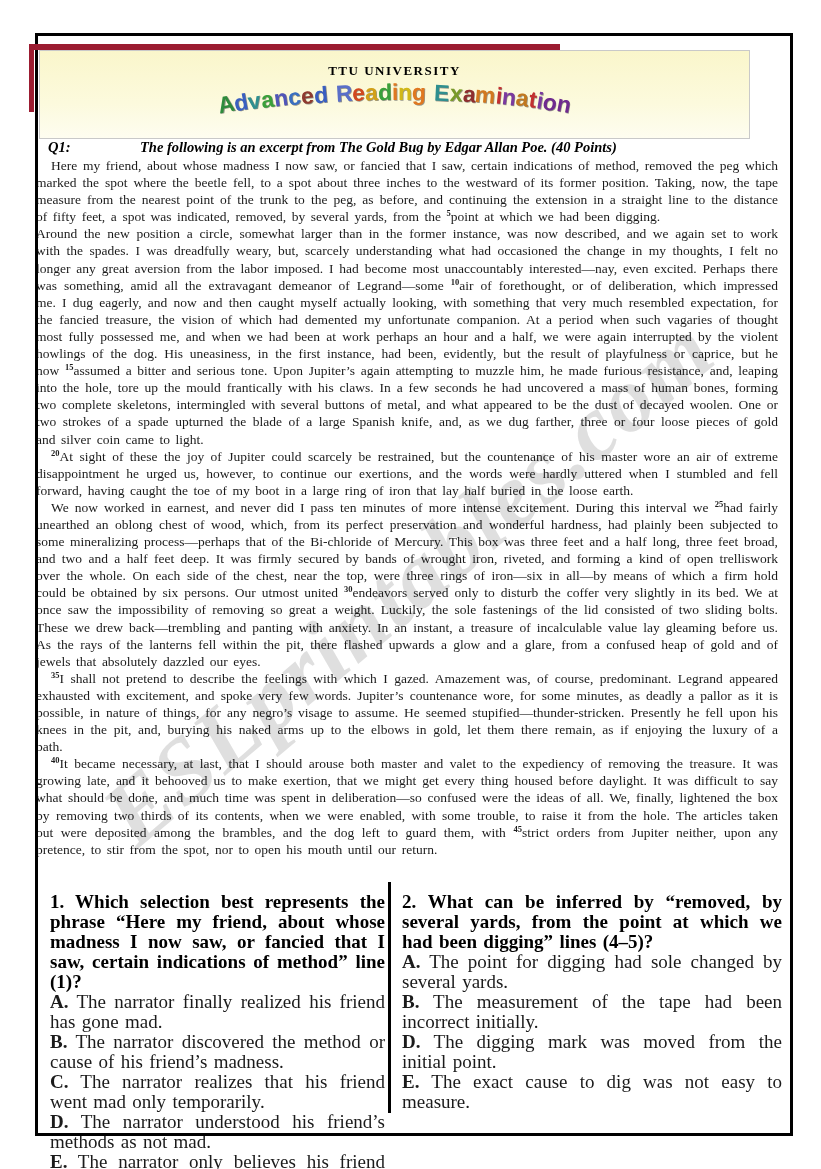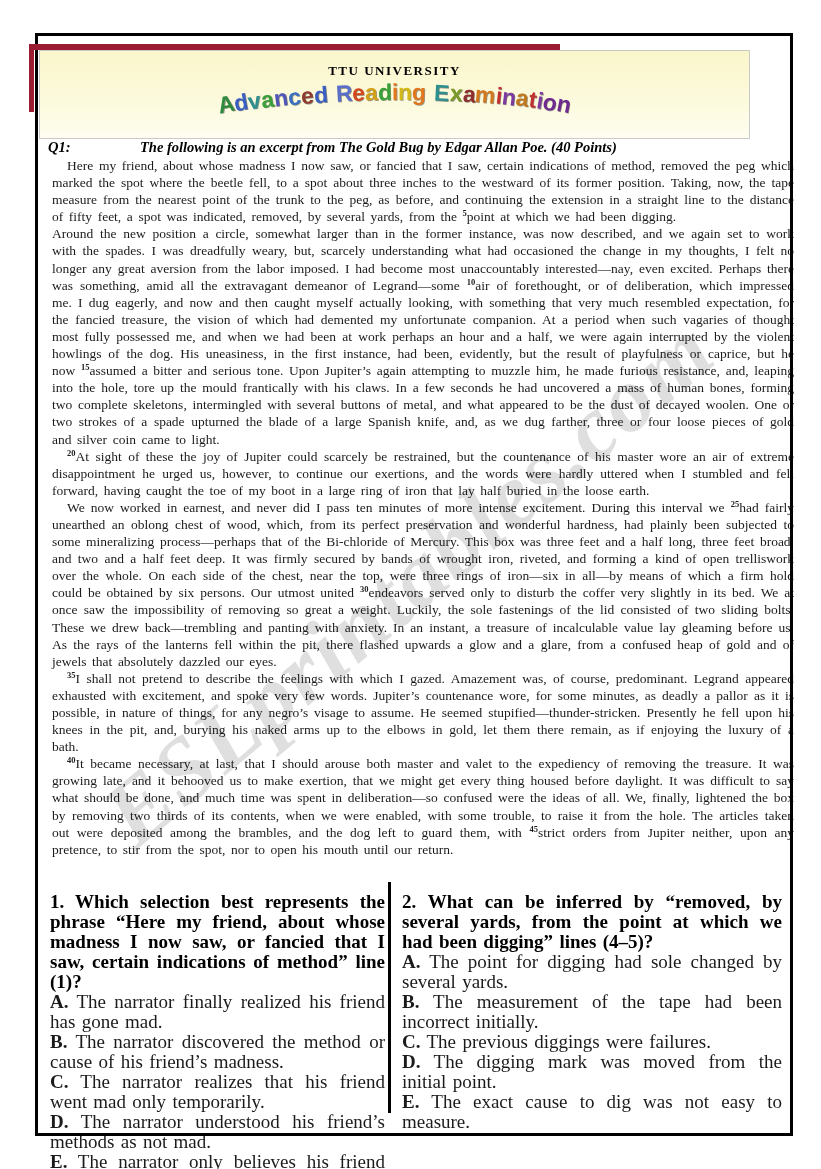--- a/index.html
+++ b/index.html
@@ -37,21 +37,21 @@
   .wordart span{
     display:inline-block;
     text-shadow:0.7px 0.7px 0 rgba(70,70,70,0.55);
   }
   .q1-line{
     position:absolute;left:48px;top:139px;width:742px;z-index:5;
     font-style:italic;font-weight:bold;font-size:14.5px;color:#000;
   }
   .q1-label{display:inline-block;width:92px;}
   .excerpt{
-    position:absolute;left:52px;top:157px;width:742px;z-index:2;
+    position:absolute;left:36px;top:157px;width:742px;z-index:2;
     font-size:13.5px;line-height:17.1px;text-align:justify;
     word-spacing:2.2px;
   }
   .excerpt p{margin:0;}
   .excerpt p.indent{text-indent:15px;}
   sup.ln{
     font-size:8.5px;font-weight:bold;vertical-align:super;line-height:0;
   }
   .watermark{
     position:absolute;left:82px;top:786px;z-index:1;
@@ -107,17 +107,16 @@
     <p class="opt"><b>B.</b><span> The narrator discovered the method or cause of his friend’s madness.</span></p>
     <p class="opt"><b>C.</b><span> The narrator realizes that his friend went mad only temporarily.</span></p>
     <p class="opt"><b>D.</b><span> The narrator understood his friend’s methods as not mad.</span></p>
     <p class="opt"><b>E.</b><span> The narrator only believes his friend has gone mad.</span></p>
   </div>
   <div class="q-divider"></div>
   <div class="q-col q-col-right">
     <p class="q-header">2. What can be inferred by “removed, by several yards, from the point at which we had been digging” lines (4–5)?</p>
     <p class="opt"><b>A.</b><span> The point for digging had sole changed by several yards.</span></p>
     <p class="opt"><b>B.</b><span> The measurement of the tape had been incorrect initially.</span></p>
-    <p class="opt"><b>C.</b><span> The previous diggings were failures.</span></p>
     <p class="opt"><b>D.</b><span> The digging mark was moved from the initial point.</span></p>
     <p class="opt"><b>E.</b><span> The exact cause to dig was not easy to measure.</span></p>
   </div>
 </div>
 
 </body></html>

